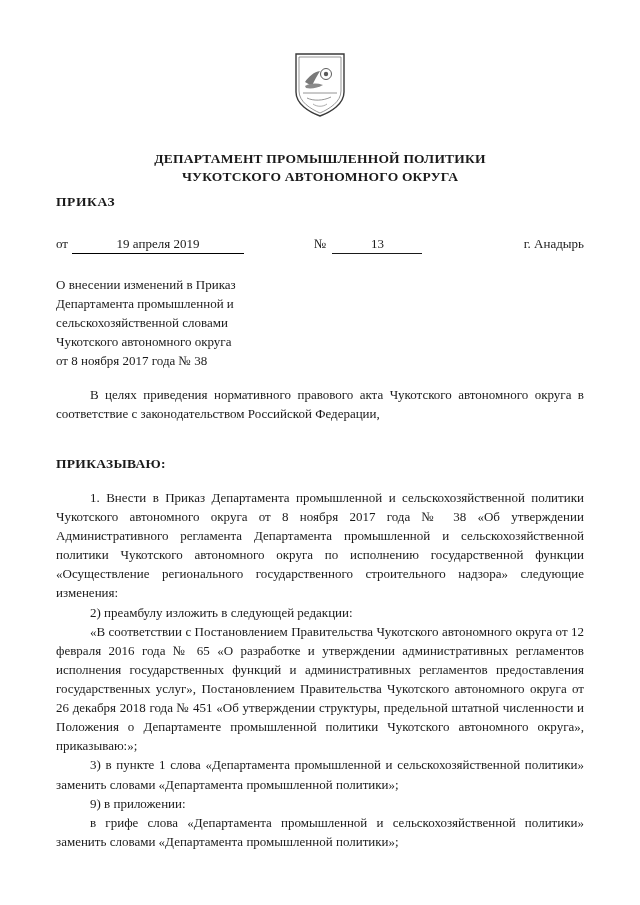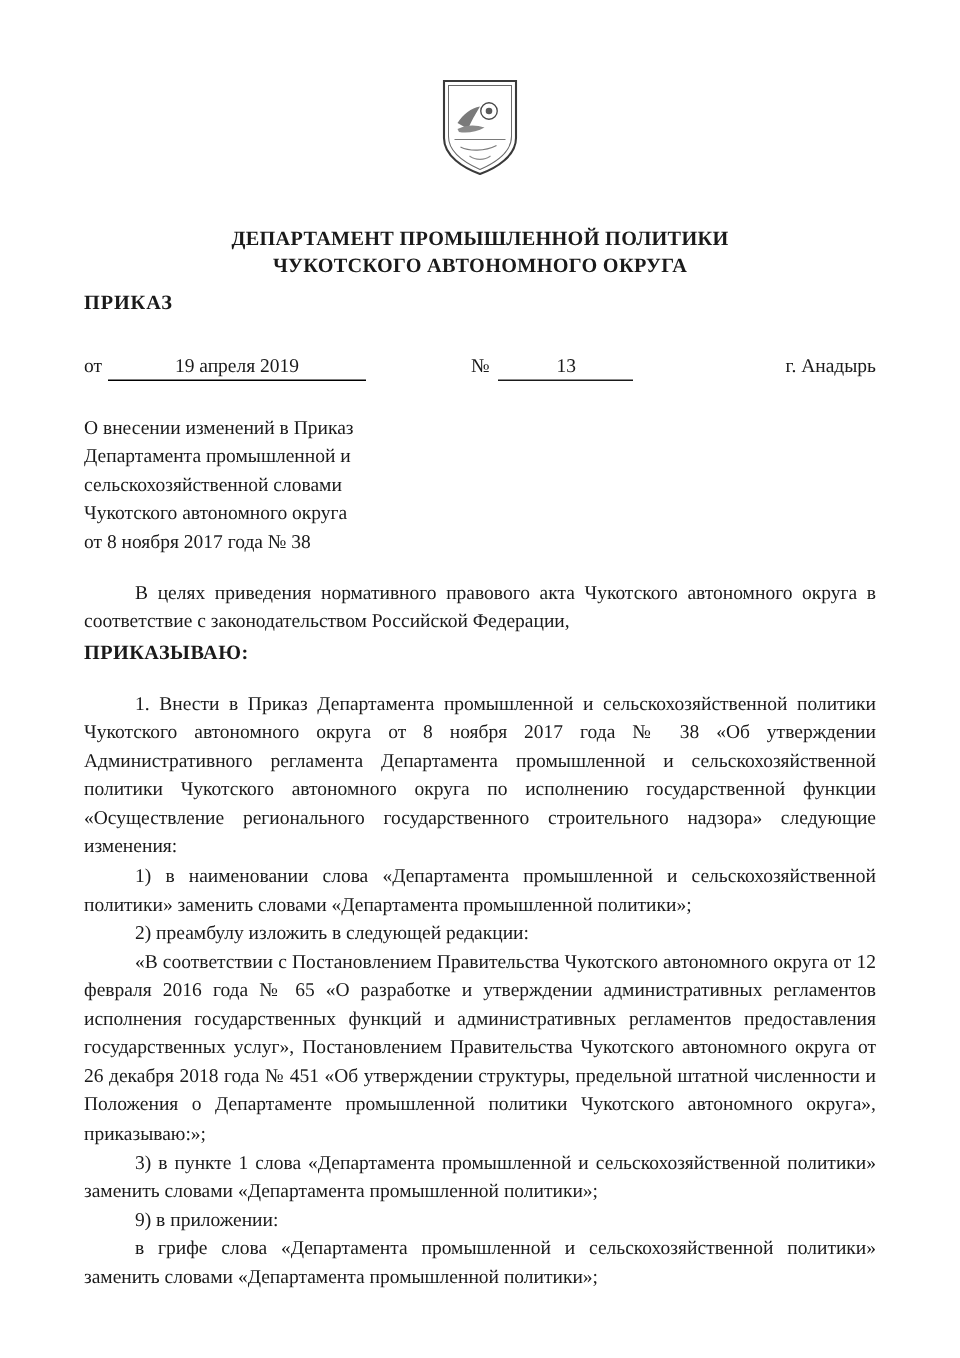--- a/index.html
+++ b/index.html
@@ -98,21 +98,21 @@
   .para {
     font-size: 13px;
     line-height: 1.47;
     text-align: justify;
     margin-top: 14px;
     text-indent: 34px;
   }
   .order-word {
     font-weight: bold;
     font-size: 13.5px;
-    margin-top: 4px;
+    margin-top: 33px;
     letter-spacing: 0.3px;
   }
   .body-block {
     margin-top: 16px;
   }
   .body-block p {
     margin: 0;
     font-size: 13px;
     line-height: 1.47;
     text-align: justify;
@@ -164,21 +164,20 @@
     <div>Чукотского автономного округа</div>
     <div class="line-last">от 8 ноября 2017 года № 38</div>
   </div>
 
   <div class="para">В целях приведения нормативного правового акта Чукотского автономного округа в соответствие с законодательством Российской Федерации,</div>
 
   <div class="order-word">ПРИКАЗЫВАЮ:</div>
 
   <div class="body-block">
     <p>1. Внести в Приказ Департамента промышленной и сельскохозяйственной политики Чукотского автономного округа от 8 ноября 2017 года № 38 «Об утверждении Административного регламента Департамента промышленной и сельскохозяйственной политики Чукотского автономного округа по исполнению государственной функции «Осуществление регионального государственного строительного надзора» следующие изменения:</p>
-    <p>1) в наименовании слова «Департамента промышленной и сельскохозяйственной политики» заменить словами «Департамента промышленной политики»;</p>
     <p>2) преамбулу изложить в следующей редакции:</p>
     <p>«В соответствии с Постановлением Правительства Чукотского автономного округа от 12 февраля 2016 года № 65 «О разработке и утверждении административных регламентов исполнения государственных функций и административных регламентов предоставления государственных услуг», Постановлением Правительства Чукотского автономного округа от 26 декабря 2018 года № 451 «Об утверждении структуры, предельной штатной численности и Положения о Департаменте промышленной политики Чукотского автономного округа», приказываю:»;</p>
     <p>3) в пункте 1 слова «Департамента промышленной и сельскохозяйственной политики» заменить словами «Департамента промышленной политики»;</p>
     <p>9) в приложении:</p>
     <p>в грифе слова «Департамента промышленной и сельскохозяйственной политики» заменить словами «Департамента промышленной политики»;</p>
   </div>
 
 </div>
 
 </body></html>

